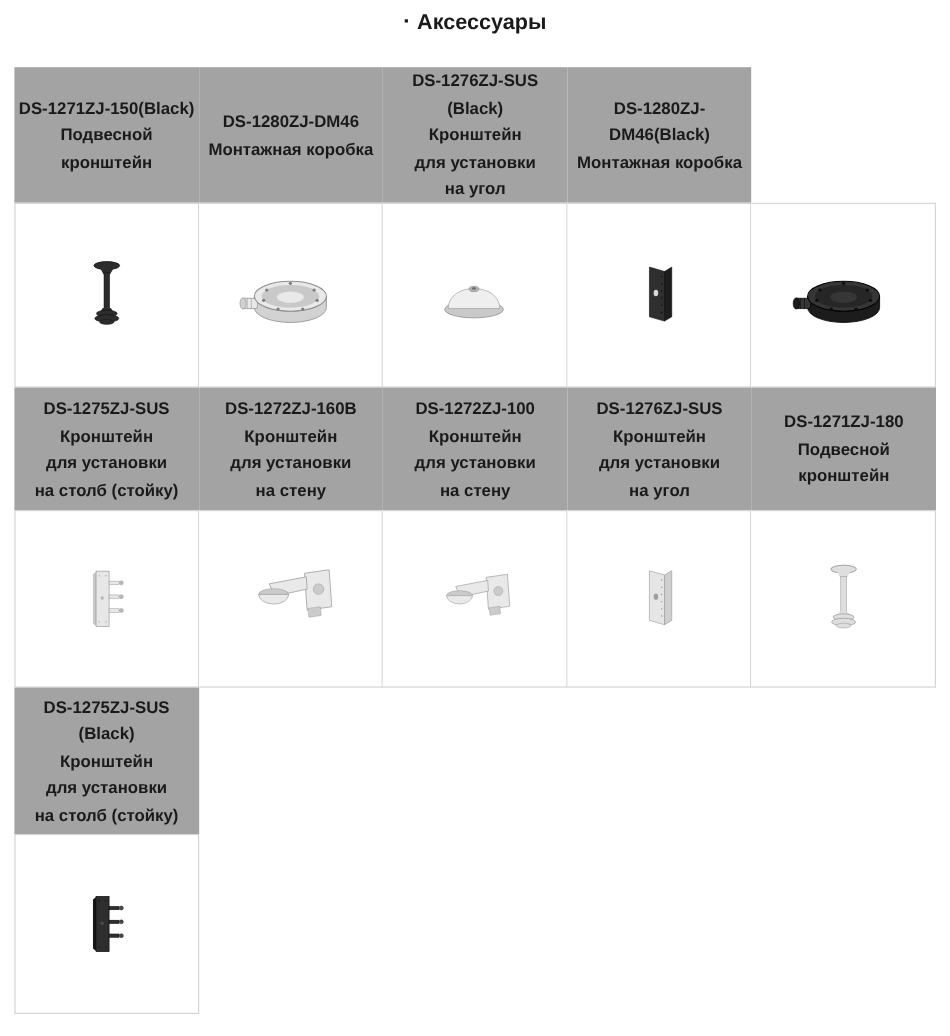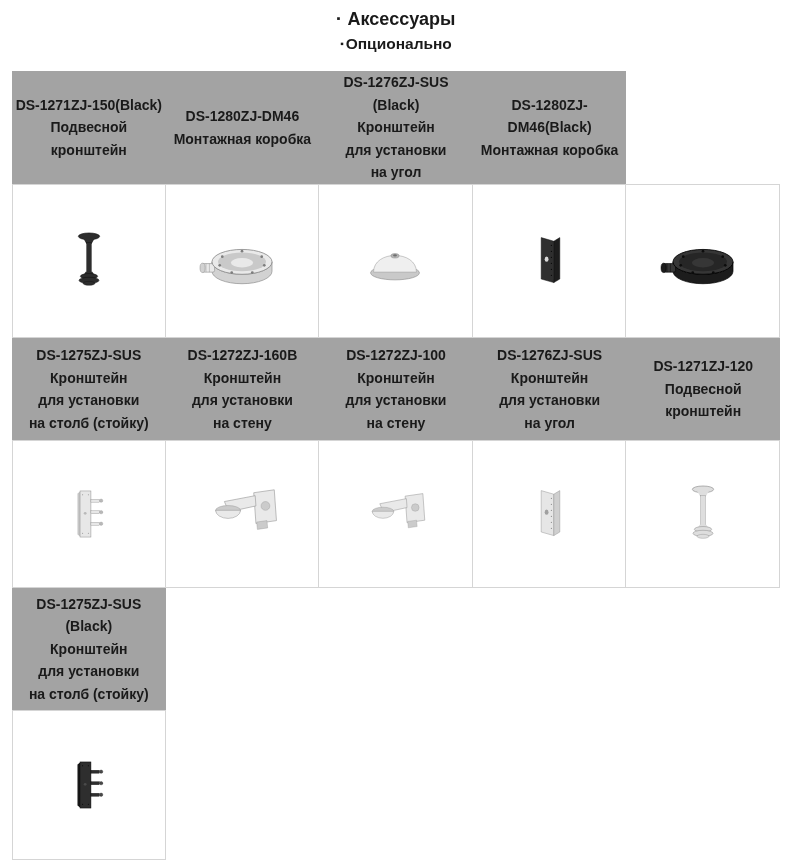--- a/index.html
+++ b/index.html
@@ -1,20 +1,20 @@
 <!DOCTYPE html>
 <html><head>
 <meta charset="utf-8">
 <style>
   html,body{margin:0;padding:0;}
   body{
     width:792px;height:863px;background:#ffffff;overflow:hidden;
     font-family:"Liberation Sans","DejaVu Sans",sans-serif;color:#1a1a1a;
   }
-  .titles{height:71px;box-sizing:border-box;padding-top:7px;text-align:center;}
+  .titles{height:56px;box-sizing:border-box;padding-top:7px;text-align:center;}
   .title-line{font-weight:bold;font-size:18px;line-height:23px;}
   .subtitle-line{font-weight:bold;font-size:15.5px;line-height:22px;margin-top:2px;}
   .bullet{font-size:11px;vertical-align:3px;margin-right:7px;}
   .bullet.small{font-size:10px;margin-right:2px;vertical-align:2px;}
 
   .acc-table{width:768px;margin-left:12px;}
   .row{display:grid;grid-template-columns:repeat(5,1fr);}
   .r0{height:113px}.r1{height:154px}.r2{height:102px}.r3{height:148px}.r4{height:122px}.r5{height:150px}
   .hcell{
     background:#a3a3a3;display:flex;flex-direction:column;justify-content:center;
@@ -26,21 +26,20 @@
     display:flex;align-items:center;justify-content:center;
   }
   .icell + .icell{border-left:none;}
   .icell span{display:flex;align-items:center;justify-content:center;}
 </style>
 </head>
 <body>
 
 <div class="titles">
   <div class="title-line"><span class="bullet">▪</span><span>Аксессуары</span></div>
-  <div class="subtitle-line"><span class="bullet small">▪</span><span>Опционально</span></div>
 </div>
 
 <div class="acc-table" id="acc-table">
     <div class="row r0">
       <div class="hcell">
         <div class="line">DS-1271ZJ-150(Black)</div>
         <div class="line">Подвесной</div>
         <div class="line">кронштейн</div>
       </div>
       <div class="hcell">
@@ -161,21 +160,21 @@
         <div class="line">для установки</div>
         <div class="line">на стену</div>
       </div>
       <div class="hcell">
         <div class="line">DS-1276ZJ-SUS</div>
         <div class="line">Кронштейн</div>
         <div class="line">для установки</div>
         <div class="line">на угол</div>
       </div>
       <div class="hcell">
-        <div class="line">DS-1271ZJ-120</div>
+        <div class="line">DS-1271ZJ-180</div>
         <div class="line">Подвесной</div>
         <div class="line">кронштейн</div>
       </div>
     </div>
     <div class="row r3">
       <div class="icell">
         <span>
           <svg width="46" height="64" viewBox="0 0 70 100">
  <path d="M21 15 L17 18 L17 82 L21 85 Z" fill="#c6c6c6"></path>
  <rect x="21" y="14" width="17" height="72" fill="#e7e7e7" stroke="#8f8f8f" stroke-width="0.8"></rect>

